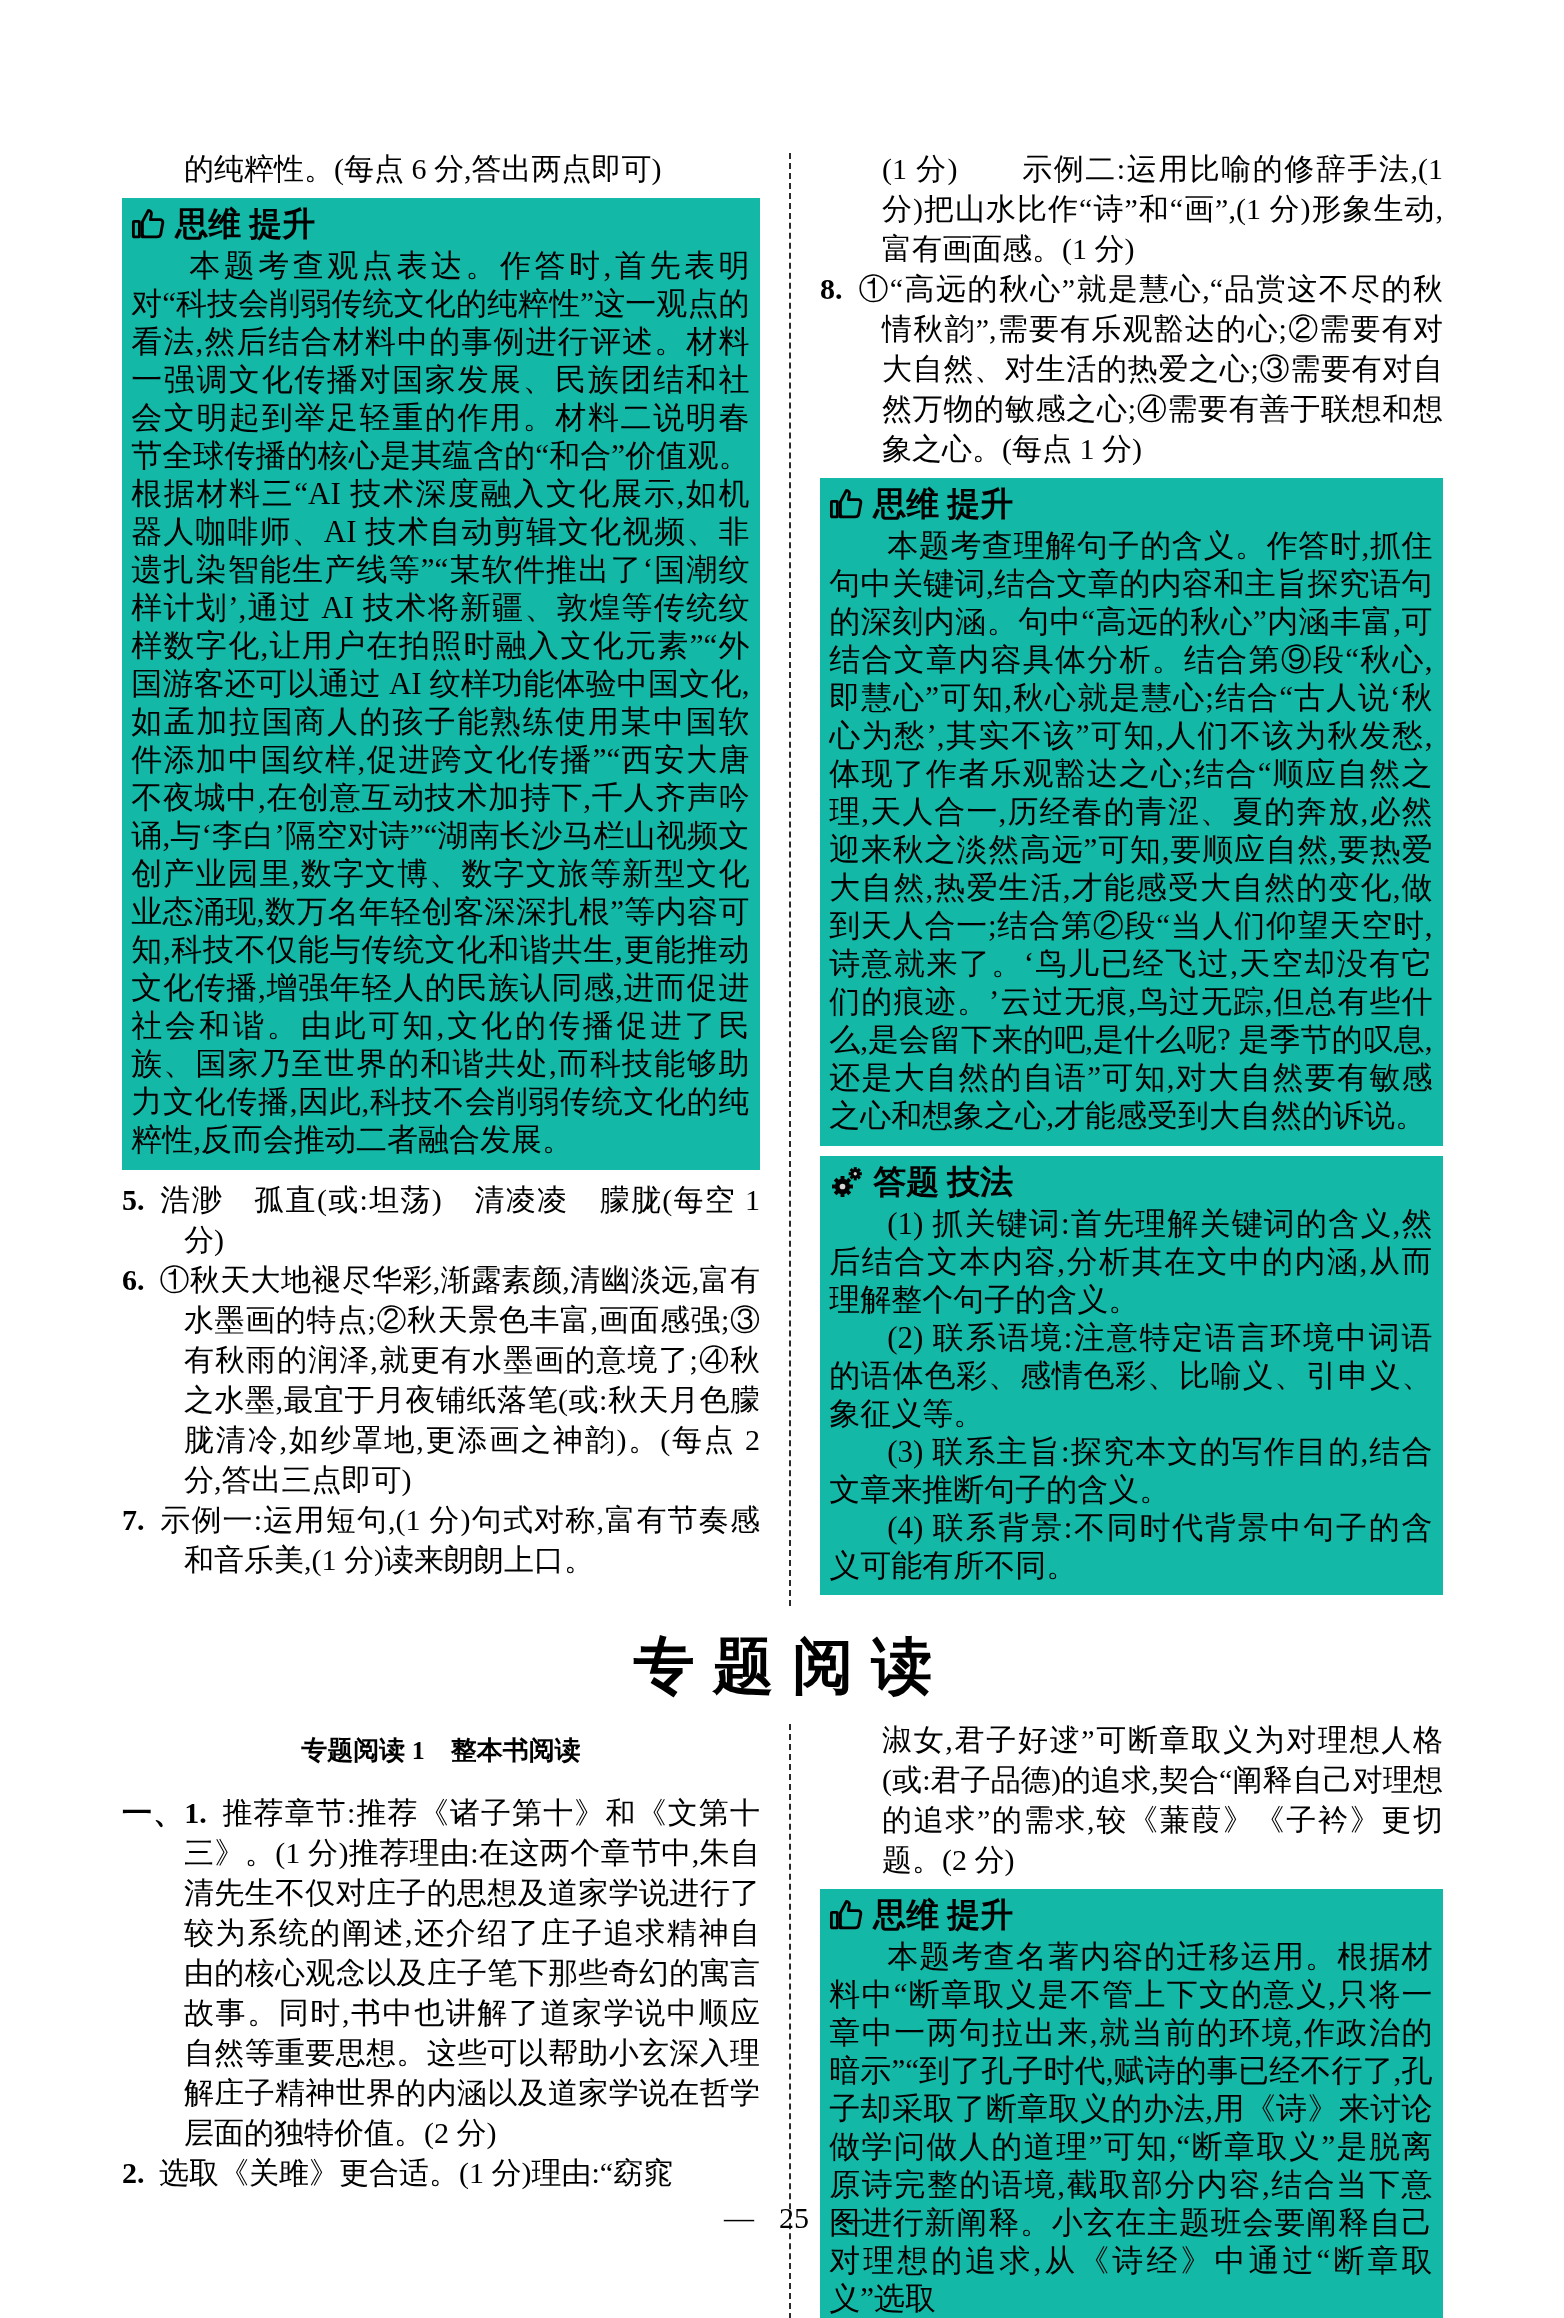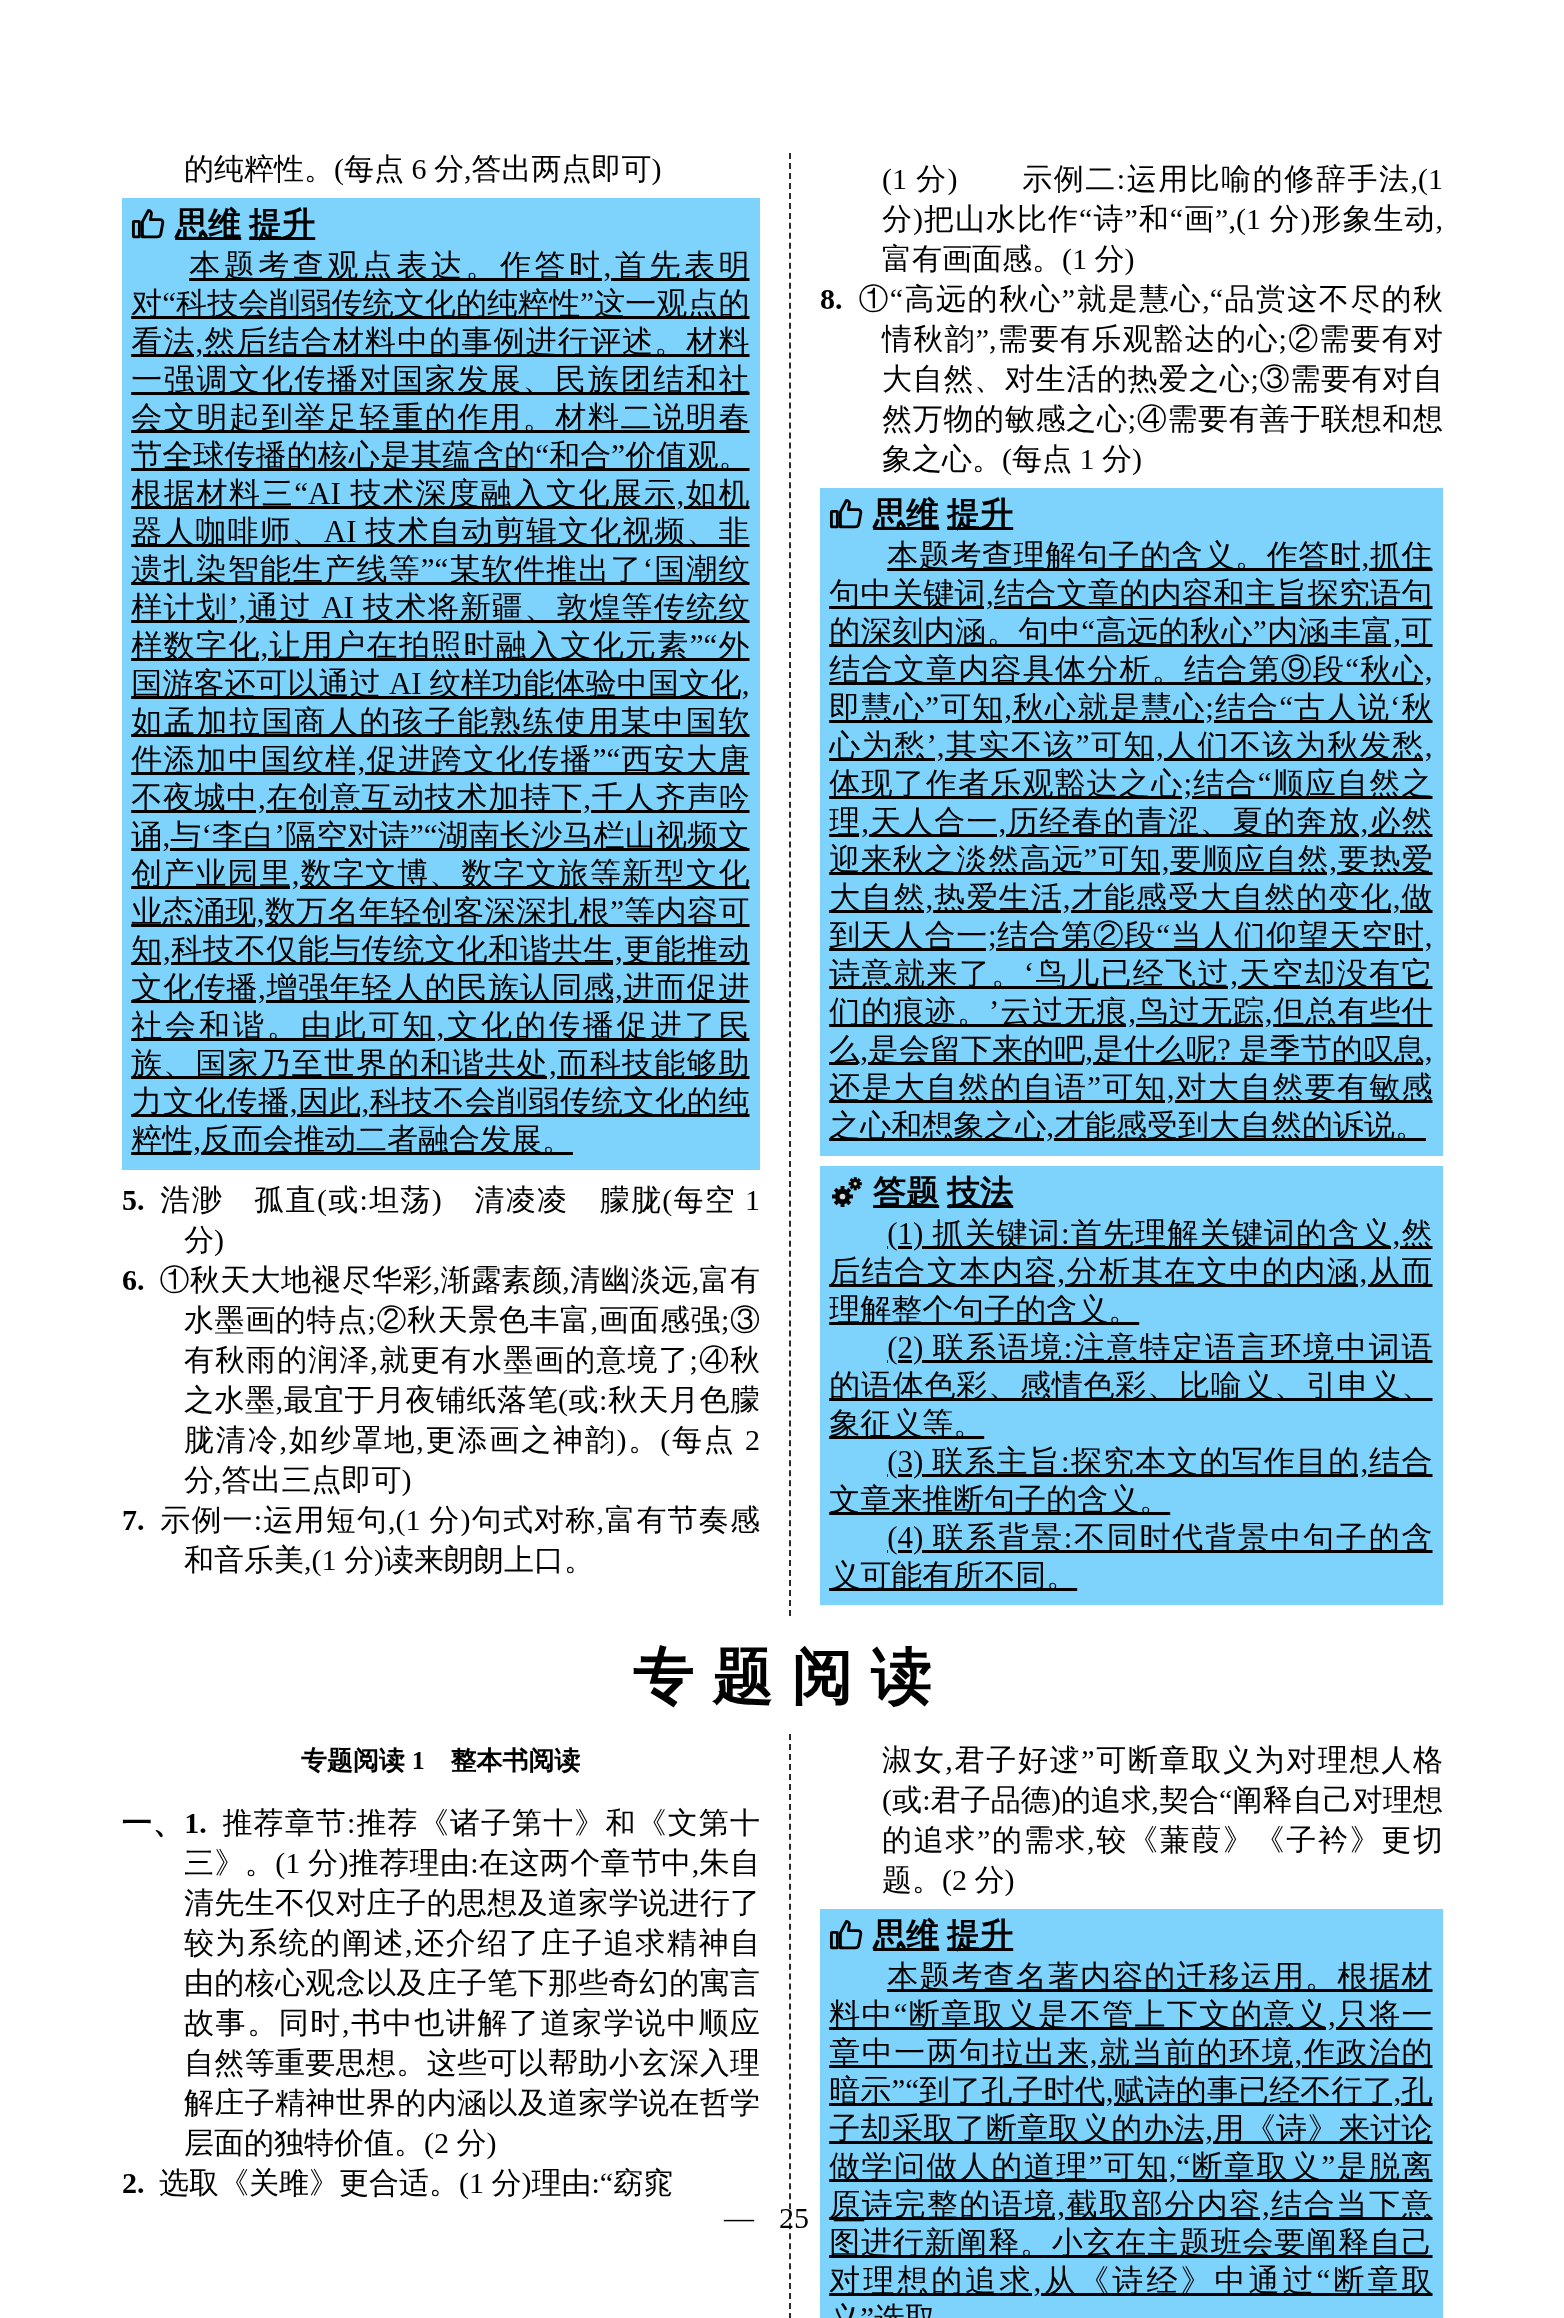--- a/index.html
+++ b/index.html
@@ -7,32 +7,32 @@
   body {
     width:1564px; height:2319px;
     font-family:"Liberation Serif","DejaVu Serif",serif;
     color:#000;
   }
   .page { position:relative; width:1564px; height:2319px; background:#fff; overflow:hidden; }
   .content { position:absolute; left:122px; top:149px; width:1322px; }
 
   .cols { display:flex; align-items:stretch; }
   .col-l { width:638px; flex:none; }
-  .col-r { width:623px; flex:none;margin-top:10px; }
+  .col-r { width:623px; flex:none; }
   .divider { width:0; flex:none; border-left:2px dashed #2b2b2b; margin:4px 29px 0 29px; }
 
   .cont, .item {
     font-size:30px; line-height:40px; text-align:justify;
     word-break:break-all; overflow-wrap:anywhere;
   }
   .cont { padding-left:62px; }
   .item { padding-left:62px; text-indent:-62px; }
   .num { font-weight:bold; margin-right:14.5px; }
 
-  .gbox { background:#7dd3fc; margin:9.2px 0 10.5px 0; padding:5.3px 10.5px 10.5px 9.2px;text-decoration:underline; }
+  .gbox { background:#14b8a6; margin:9.2px 0 10.5px 0; padding:5.3px 10.5px 10.5px 9.2px; }
   .gbox-header {
     display:flex; align-items:center; gap:8px;
     font-family:"Liberation Sans","DejaVu Sans",sans-serif;
     font-size:33px; line-height:41px; margin-bottom:2.6px;
   }
   .hdr-strong { font-weight:900; }
   .hdr-light  { font-weight:700; }
   .icon { display:inline-flex; align-items:center; }
   .gbox-body {
     font-size:31px; line-height:38px; text-align:justify;

